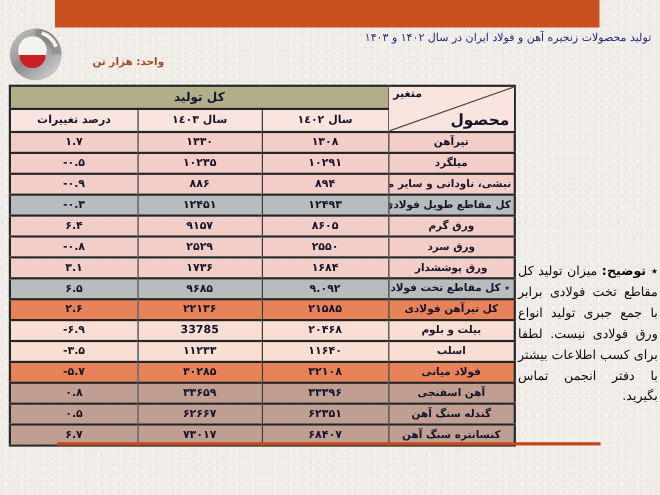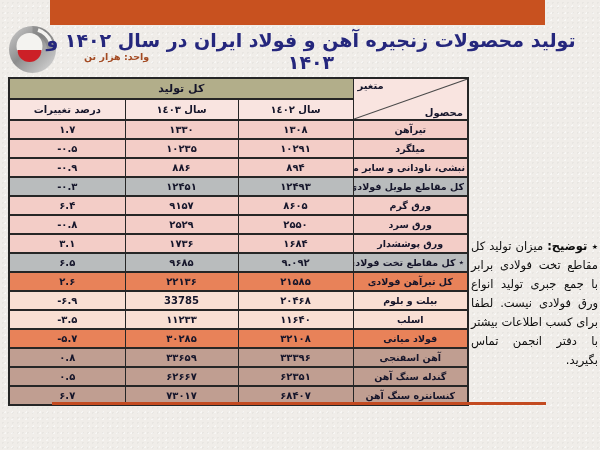--- a/index.html
+++ b/index.html
@@ -10,22 +10,22 @@
     background-image:
       radial-gradient(rgba(0,0,0,0.03) 1px, transparent 1px),
       radial-gradient(rgba(255,255,255,0.55) 1px, transparent 1px);
     background-size:5px 5px,7px 7px;
     background-position:0 0,2px 3px;
   }
   .slide{position:absolute;inset:0;}
   .topbar{position:absolute;left:50px;top:0;width:495px;height:25px;background:var(--topbar,#c8511f);}
   .logo{position:absolute;left:8px;top:25px;width:49px;height:49px;}
   .title{
-    position:absolute;left:30px;right:8px;top:29px;text-align:center;
-    direction:rtl;font-size:19px;font-weight:bold;color:var(--title_text,#25277d);
+    position:absolute;left:30px;right:8px;top:29px;text-align:right;
+    direction:rtl;font-size:10px;font-weight:normal;color:var(--title_text,#25277d);
     letter-spacing:0;
   }
   .unit{
     position:absolute;left:84px;top:51px;direction:rtl;
     font-size:9.5px;font-weight:bold;color:var(--unit_text,#a34a22);
   }
   table{
     position:absolute;left:8px;top:77px;width:459px;
     border-collapse:collapse;table-layout:fixed;direction:rtl;
     border:2px solid var(--border,#262626);
@@ -37,21 +37,21 @@
     font-size:10px;font-weight:bold;color:var(--cell_text,#15152a);
     white-space:nowrap;overflow:hidden;
   }
   thead th{height:16px;}
   tbody td{height:17px;}
   th.group{background:var(--khaki,#b2ae8a);font-size:11px;}
   tr.sub th{background:var(--subheader,#f9e4e0);}
   th.corner{background:var(--subheader,#f9e4e0);position:relative;padding:12px;}
   th.corner svg{position:absolute;left:0;top:0;width:100%;height:100%;display:block;}
   th.corner .t{position:absolute;top:1px;left:4px;font-size:10px;}
-  th.corner .b{position:absolute;bottom:1px;right:4px;font-size:10px;margin-left:22px;}
+  th.corner .b{position:absolute;bottom:1px;right:4px;font-size:14px;margin-left:22px;}
   td.label{font-size:9.5px;margin-left:12px;}
   td.num{direction:ltr;}
   tr.row-pink td{background:var(--row_pink,#f3cdc7);}
   tr.row-light td{background:var(--row_light,#f9dfd3);}
   tr.row-gray td{background:var(--row_gray,#b9bcbd);}
   tr.row-orange td{background:var(--row_orange,#e88259);}
   tr.row-brown td{background:var(--row_brown,#c09e91);}
   .note{
     position:absolute;left:471px;top:237px;width:127px;
     direction:rtl;text-align:justify;

